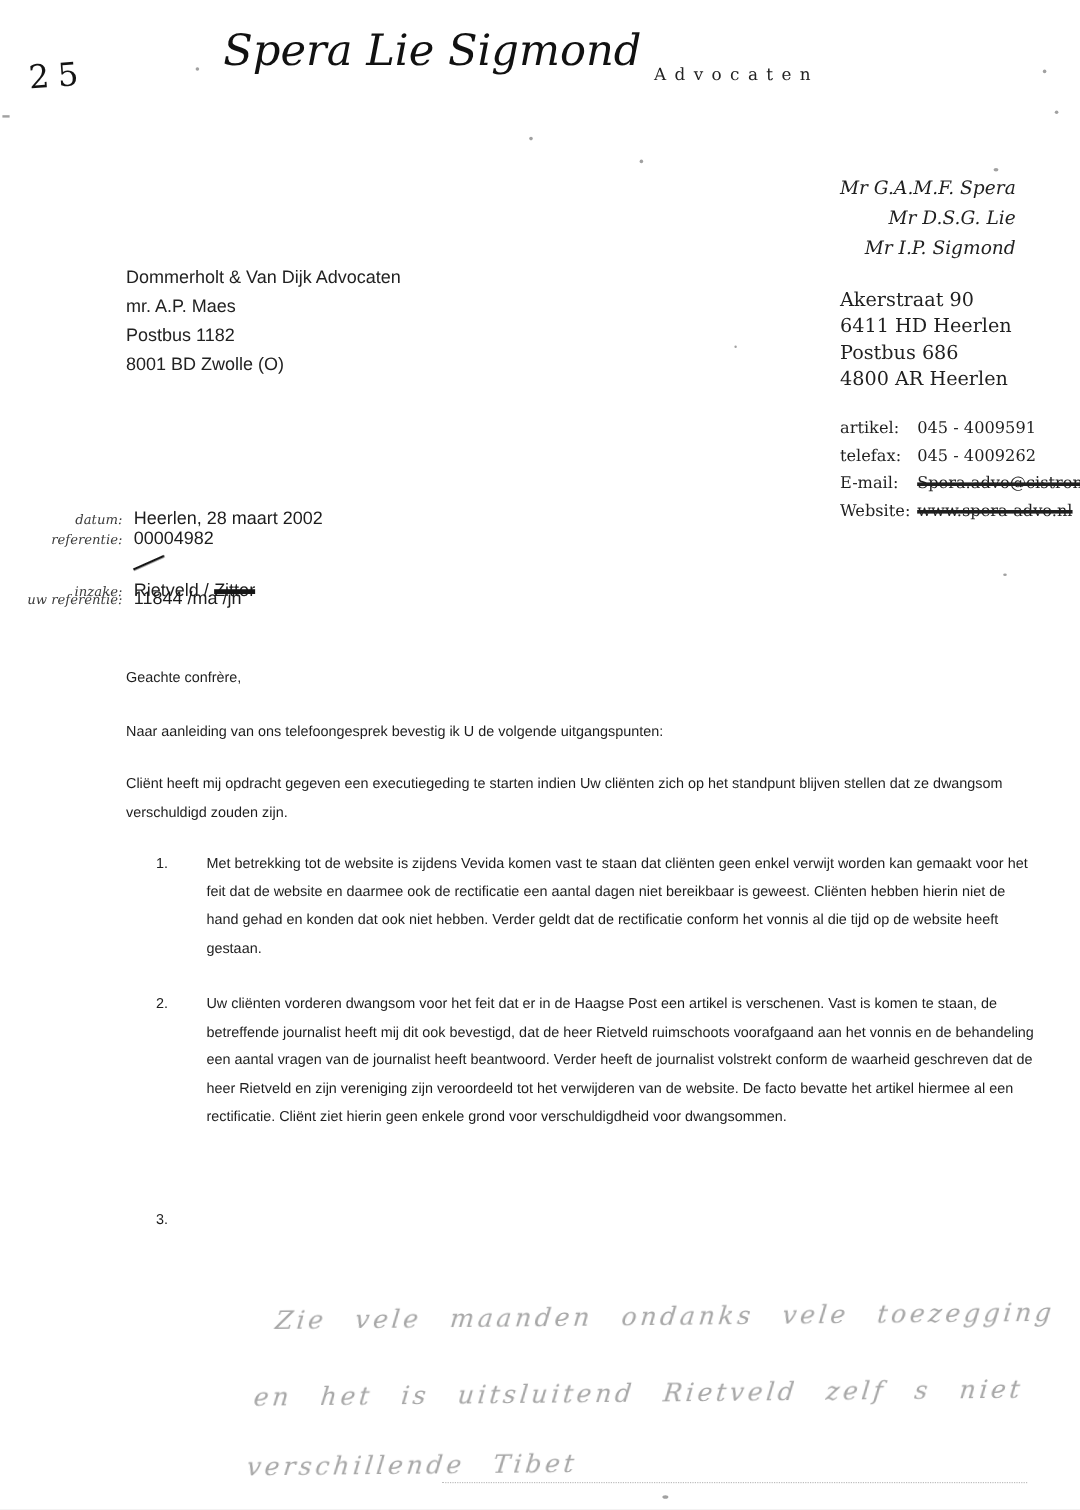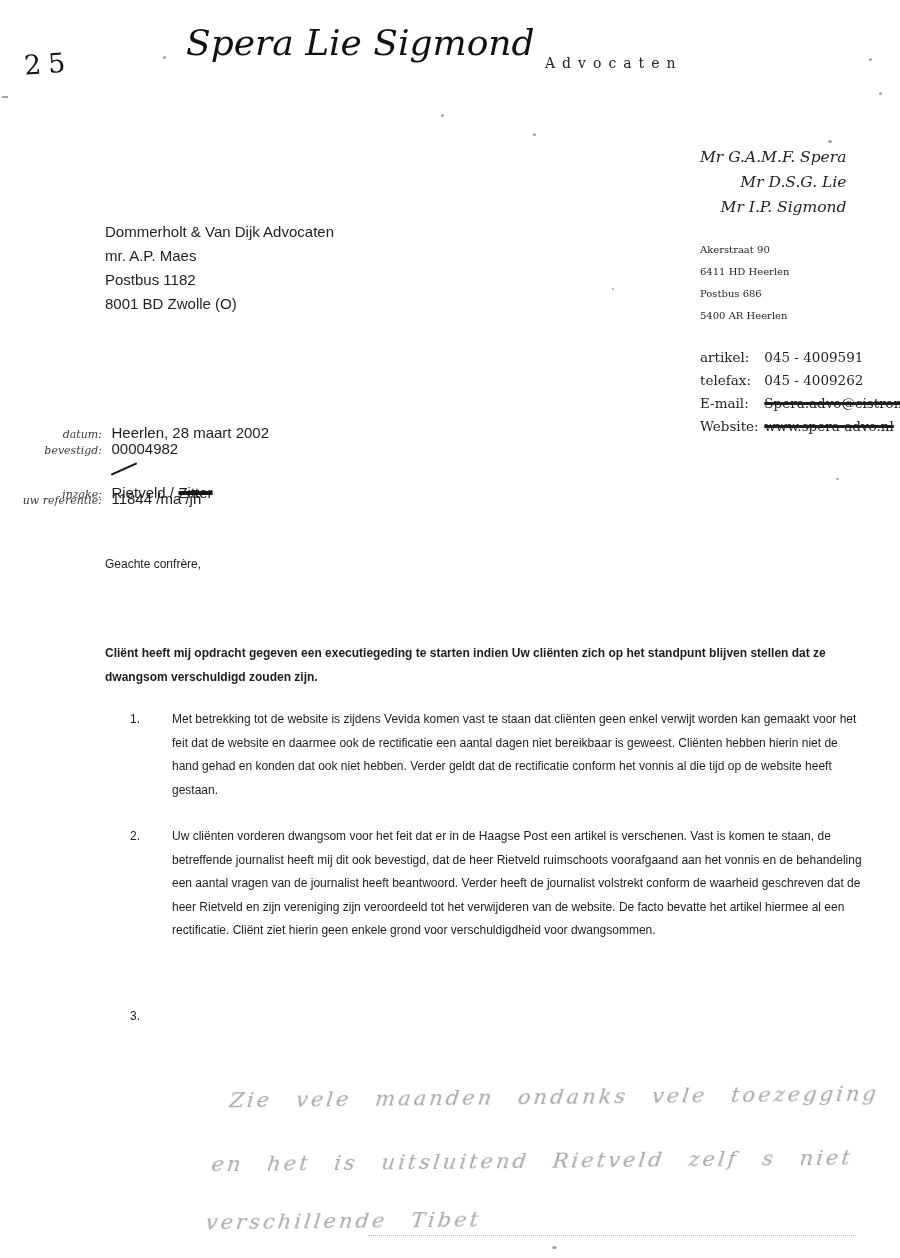--- a/index.html
+++ b/index.html
@@ -44,21 +44,21 @@
 
   
   .attorneys{
     left:700px;top:145px;
     font-family:"DejaVu Serif", serif;font-style:italic;
     font-size:15.5px;line-height:25px;color:#1f1f1f;text-align:right;
   }
   .firm-address{
     left:700px;top:239px;
     font-family:"DejaVu Serif", serif;
-    font-size:10px;line-height:22px;color:#1f1f1f;
+    font-size:16px;line-height:22px;color:#1f1f1f;
   }
   .contact{
     left:700px;top:346px;
     font-family:"DejaVu Serif", serif;
     font-size:13.5px;line-height:23px;color:#1f1f1f;
     white-space:nowrap;
   }
   .contact .lbl{display:inline-block;width:60px;}
   .struck{
     text-decoration:line-through;
@@ -83,21 +83,21 @@
     left:110px;top:468px;width:28px;height:0;
     border-top:2.5px solid #161616;
     transform:rotate(-24deg);
     filter:blur(.3px);
   }
 
   
   .body-text{font-size:12px;line-height:23.5px;color:#1d1d1d;}
   .salutation{left:105px;top:553px;}
   .intro{left:105px;top:598px;width:760px;}
-  .para{left:105px;top:642px;width:748px;font-weight:bold;}
+  .para{left:105px;top:642px;width:748px;}
   .item-num{left:130px;width:24px;}
   .item-text{left:172px;width:690px;}
   .i1n{top:708px;} .i1t{top:708px;}
   .i2n{top:825px;} .i2t{top:825px;}
   .i3n{top:1005px;} .i3t{top:1005px;}
 
   
   .handwriting{
     font-family:"DejaVu Serif", serif;
     font-style:italic;
@@ -138,21 +138,21 @@
   <div class="abs attorneys">
     <div>Mr G.A.M.F. Spera</div>
     <div>Mr D.S.G. Lie</div>
     <div>Mr I.P. Sigmond</div>
   </div>
 
   <div class="abs firm-address">
     <div>Akerstraat 90</div>
     <div>6411 HD  Heerlen</div>
     <div>Postbus 686</div>
-    <div>5400 AR  Heerlen</div>
+    <div>4800 AR  Heerlen</div>
   </div>
 
   <div class="abs contact">
     <div>
       <span class="lbl">artikel:</span>
       <span>045 - 4009591</span>
     </div>
     <div>
       <span class="lbl">telefax:</span>
       <span>045 - 4009262</span>
@@ -165,35 +165,36 @@
       <span class="lbl">Website:</span>
       <span class="struck">www.spera-advo.nl</span>
     </div>
   </div>
 
   <div class="ref-row" style="top:424px;">
     <span class="rlbl">datum:</span>
     <span class="rval">Heerlen, 28 maart 2002</span>
   </div>
   <div class="ref-row" style="top:440px;">
-    <span class="rlbl">bevestigd:</span>
+    <span class="rlbl">referentie:</span>
     <span class="rval">00004982</span>
   </div>
   <div class="ref-row" style="top:474px;margin-top:16px;">
     <span class="rlbl">uw referentie:</span>
     <span class="rval">11844 /ma /jh</span>
   </div>
   <div class="abs scribble"></div>
   <div class="ref-row" style="top:484px;">
     <span class="rlbl">inzake:</span>
     <span class="rval">Rietveld /</span>
     <span class="rval struck-heavy" style="margin-left:0;">Zitter</span>
   </div>
 
   <div class="abs body-text salutation">Geachte confrère,</div>
+  <div class="abs body-text intro">Naar aanleiding van ons telefoongesprek bevestig ik U de volgende uitgangspunten:</div>
   <div class="abs body-text para">Cliënt heeft mij opdracht gegeven een executiegeding te starten indien Uw cliënten zich op het standpunt blijven stellen dat ze dwangsom verschuldigd zouden zijn.</div>
 
   <div class="abs body-text item-num i1n">1.</div>
   <div class="abs body-text item-text i1t">Met betrekking tot de website is zijdens Vevida komen vast te staan dat cliënten geen enkel verwijt worden kan gemaakt voor het feit dat de website en daarmee ook de rectificatie een aantal dagen niet bereikbaar is geweest. Cliënten hebben hierin niet de hand gehad en konden dat ook niet hebben. Verder geldt dat de rectificatie conform het vonnis al die tijd op de website heeft gestaan.</div>
 
   <div class="abs body-text item-num i2n">2.</div>
   <div class="abs body-text item-text i2t">Uw cliënten vorderen dwangsom voor het feit dat er in de Haagse Post een artikel is verschenen. Vast is komen te staan, de betreffende journalist heeft mij dit ook bevestigd, dat de heer Rietveld ruimschoots voorafgaand aan het vonnis en de behandeling een aantal vragen van de journalist heeft beantwoord. Verder heeft de journalist volstrekt conform de waarheid geschreven dat de heer Rietveld en zijn vereniging zijn veroordeeld tot het verwijderen van de website. De facto bevatte het artikel hiermee al een rectificatie. Cliënt ziet hierin geen enkele grond voor verschuldigdheid voor dwangsommen.</div>
 
   <div class="abs body-text item-num i3n">3.</div>
 

